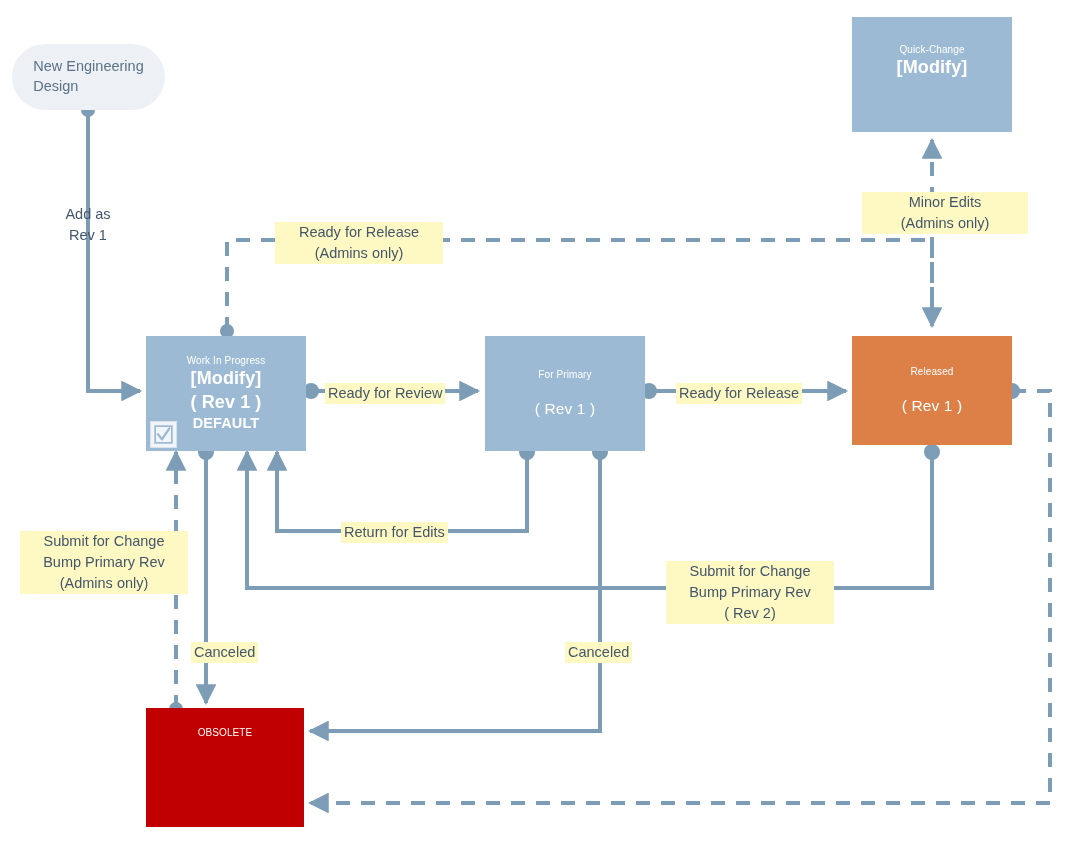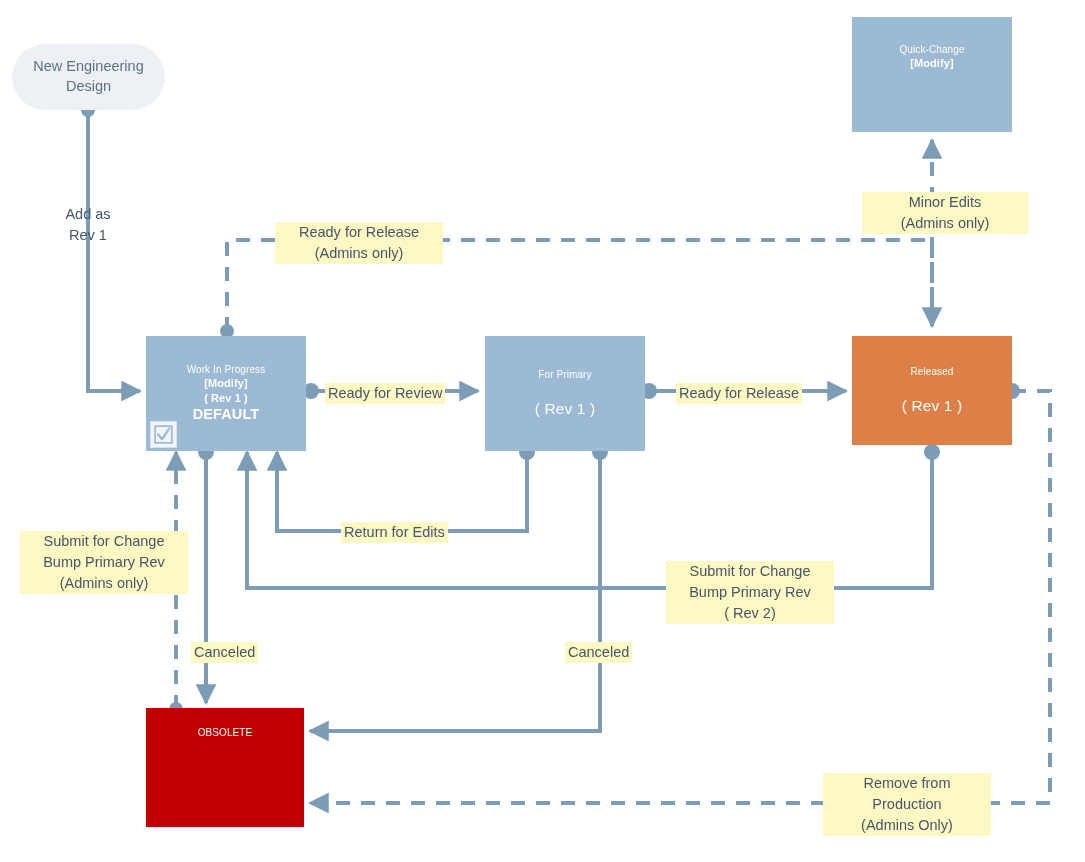--- a/index.html
+++ b/index.html
@@ -41,26 +41,26 @@
   .node-orange { background: #DD8047; }
   .node-red    { background: #C00000; }
   .node-start {
     position: absolute;
     box-sizing: border-box;
     background: #EDF1F6;
     border-radius: 44px;
     display: flex;
     align-items: center;
     justify-content: center;
-    text-align: center;
+    text-align: left;
     color: #5B7287;
     line-height: 1.35;
   }
   .node-title   { font-size: 10px; font-weight: 400; }
-  .node-strong  { font-size: 11px; font-weight: 700; }
+  .node-strong  { font-size: 18px; font-weight: 700; }
   .node-rev     { font-size: 15.5px; font-weight: 400; }
   .node-default { font-size: 14.5px; font-weight: 700; }
   .edge-label {
     position: absolute;
     color: #44566B;
     font-size: 14.5px;
     text-align: center;
     line-height: 1.44;
     white-space: pre;
     pointer-events: none;
@@ -193,17 +193,14 @@
 (Admins only)</div>
 
   <div class="edge-label label-bg" style="left:666px; top:561px; width:162px;">Submit for Change
 Bump Primary Rev
 ( Rev 2)</div>
 
   <div class="edge-label one-line label-bg" style="left:191px; top:642px;">Canceled</div>
 
   <div class="edge-label one-line label-bg" style="left:565px; top:642px;">Canceled</div>
 
-  <div class="edge-label label-bg" style="left:823px; top:773px; width:162px;">Remove from
-Production
-(Admins Only)</div>
 
 </div>
 
 </body></html>

